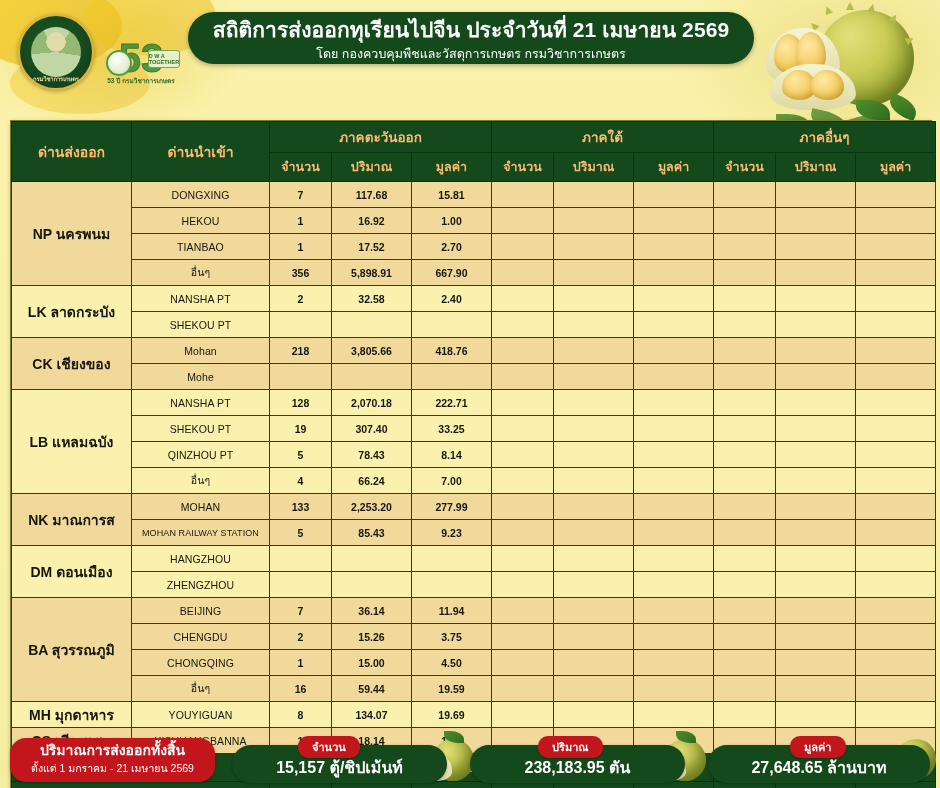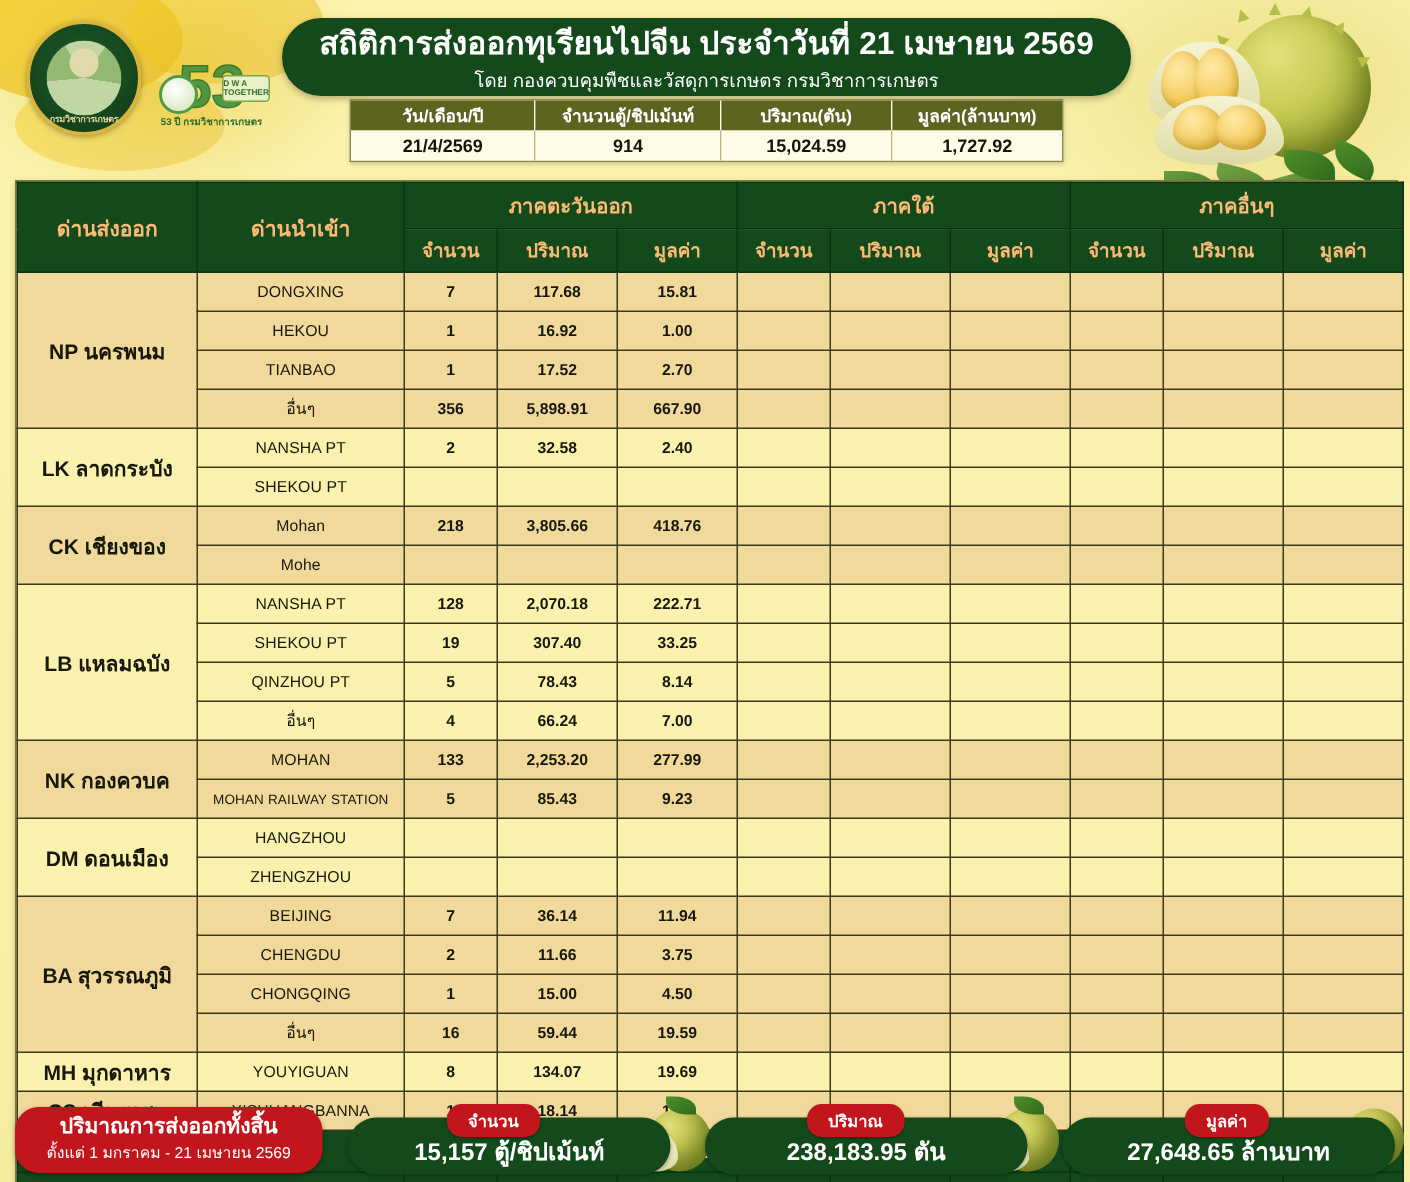--- a/index.html
+++ b/index.html
@@ -246,34 +246,20 @@
     <div class="dot"></div>
     <div class="badge">D W A TOGETHER</div>
     <div class="cap">53 ปี กรมวิชาการเกษตร</div>
   </div>
 
   <div id="title-bar">
     <div id="title-main">สถิติการส่งออกทุเรียนไปจีน ประจำวันที่ 21 เมษายน 2569</div>
     <div id="title-sub">โดย กองควบคุมพืชและวัสดุการเกษตร กรมวิชาการเกษตร</div>
   </div>
 
-  <div id="summary">
-    <div class="srow">
-      <div class="shead sc0">วัน/เดือน/ปี</div>
-      <div class="shead sc1">จำนวนตู้/ชิปเม้นท์</div>
-      <div class="shead sc2">ปริมาณ(ตัน)</div>
-      <div class="shead sc3">มูลค่า(ล้านบาท)</div>
-    </div>
-    <div class="srow">
-      <div class="sval sc0">21/4/2569</div>
-      <div class="sval sc1">914</div>
-      <div class="sval sc2">15,024.59</div>
-      <div class="sval sc3">1,727.92</div>
-    </div>
-  </div>
 
   <div id="table-wrap">
     <table>
       <colgroup>
         <col class="c-exit">
           <col class="c-entry">
         <col class="c-n">
           <col class="c-q">
           <col class="c-v">
         <col class="c-n">
@@ -446,21 +432,21 @@
             <td class="num">66.24</td>
             <td class="num">7.00</td>
             <td class="num"></td>
             <td class="num"></td>
             <td class="num"></td>
             <td class="num"></td>
             <td class="num"></td>
             <td class="num"></td>
           </tr>
           <tr class="shadeA">
-            <td class="exit shadeA" rowspan="2">NK กองควบค</td>
+            <td class="exit shadeA" rowspan="2">NK มาณการส</td>
             <td class="entry">MOHAN</td>
             <td class="num">133</td>
             <td class="num">2,253.20</td>
             <td class="num">277.99</td>
             <td class="num"></td>
             <td class="num"></td>
             <td class="num"></td>
             <td class="num"></td>
             <td class="num"></td>
             <td class="num"></td>
@@ -511,21 +497,21 @@
             <td class="num"></td>
             <td class="num"></td>
             <td class="num"></td>
             <td class="num"></td>
             <td class="num"></td>
             <td class="num"></td>
           </tr>
           <tr class="shadeA">
             <td class="entry">CHENGDU</td>
             <td class="num">2</td>
-            <td class="num">11.66</td>
+            <td class="num">15.26</td>
             <td class="num">3.75</td>
             <td class="num"></td>
             <td class="num"></td>
             <td class="num"></td>
             <td class="num"></td>
             <td class="num"></td>
             <td class="num"></td>
           </tr>
           <tr class="shadeA">
             <td class="entry">CHONGQING</td>

